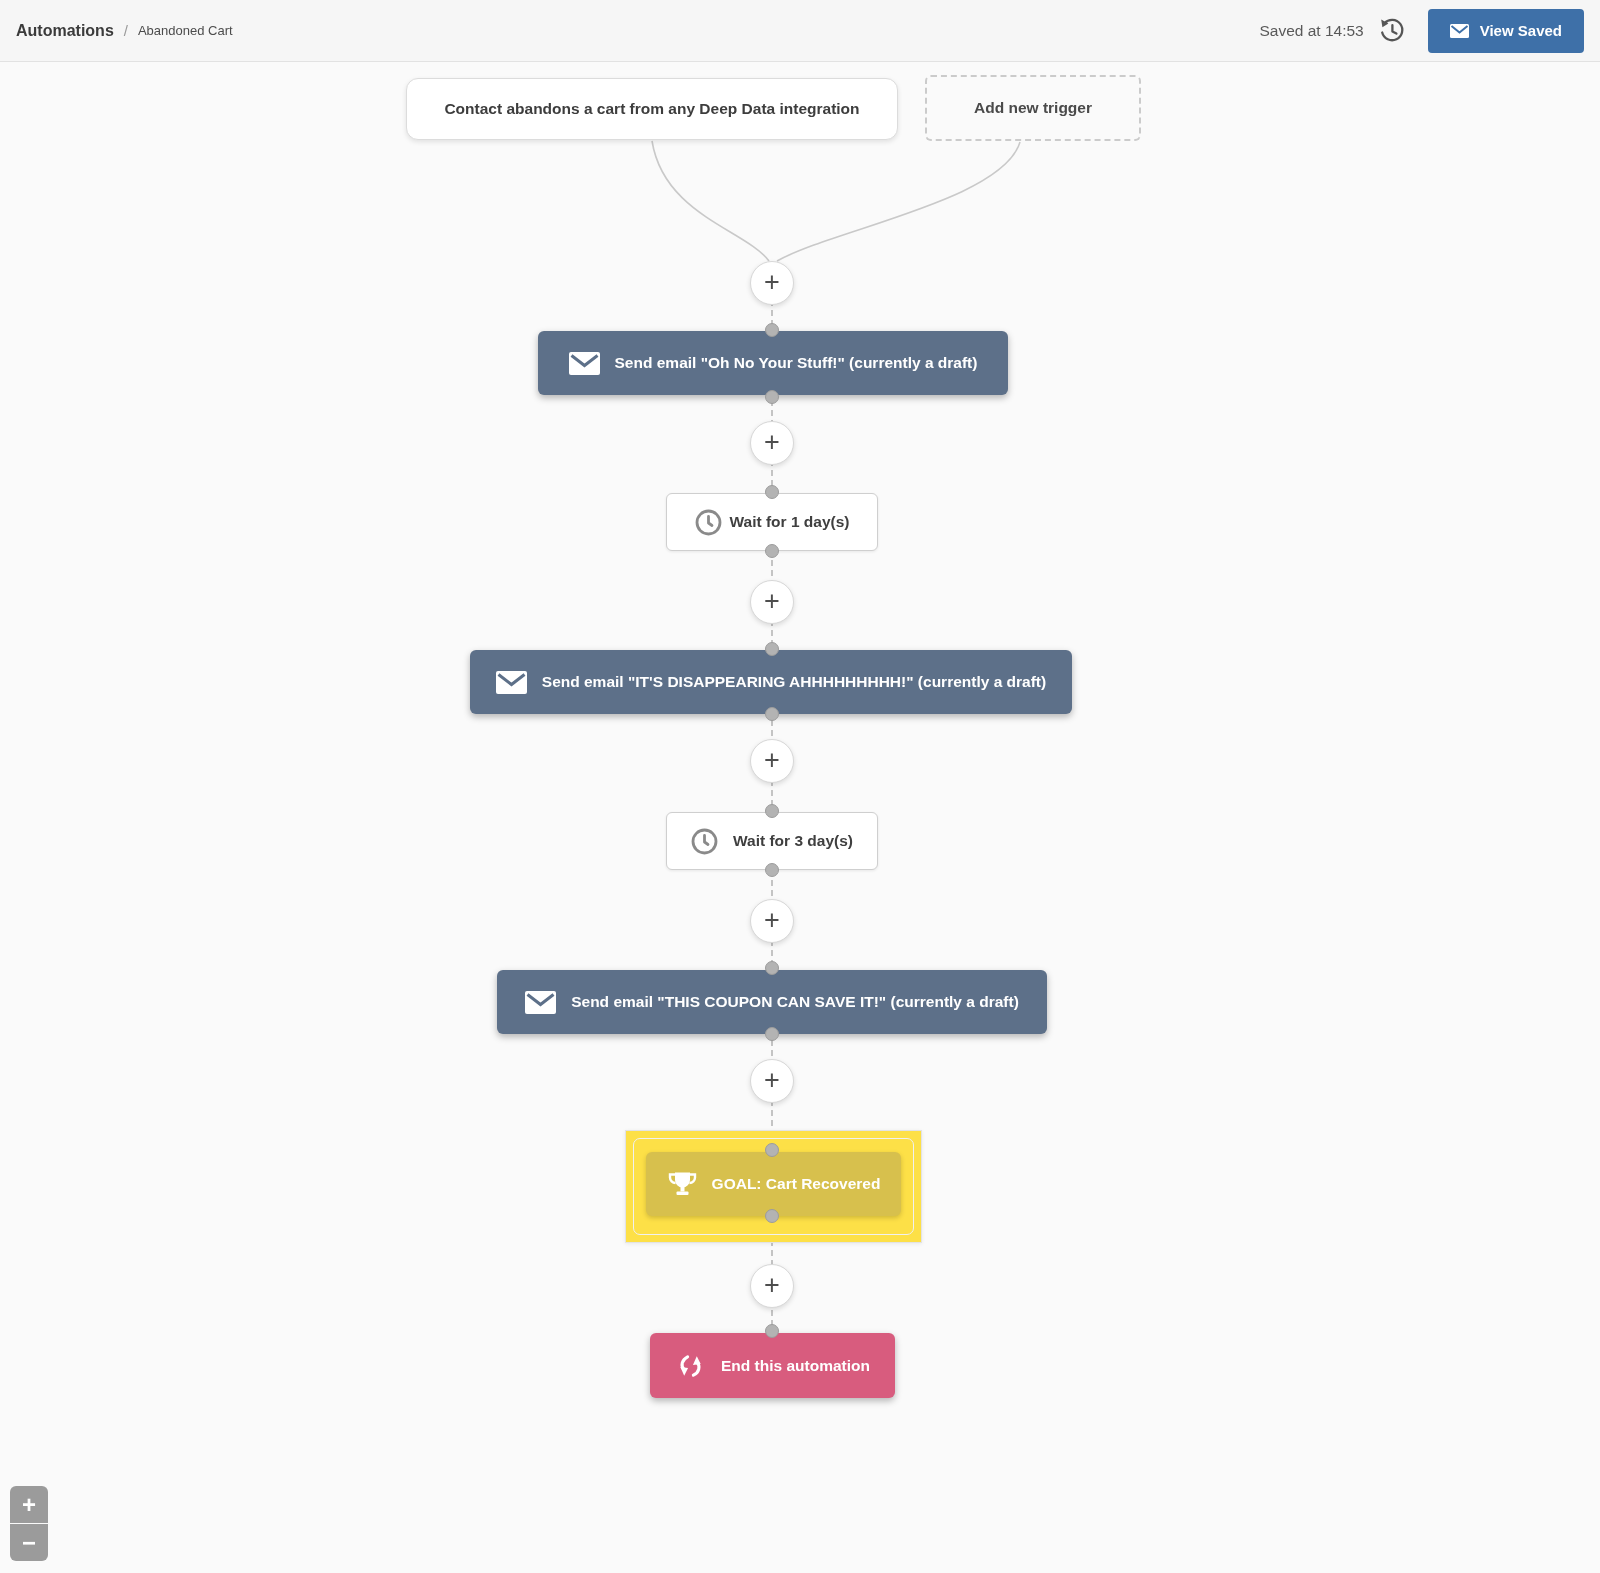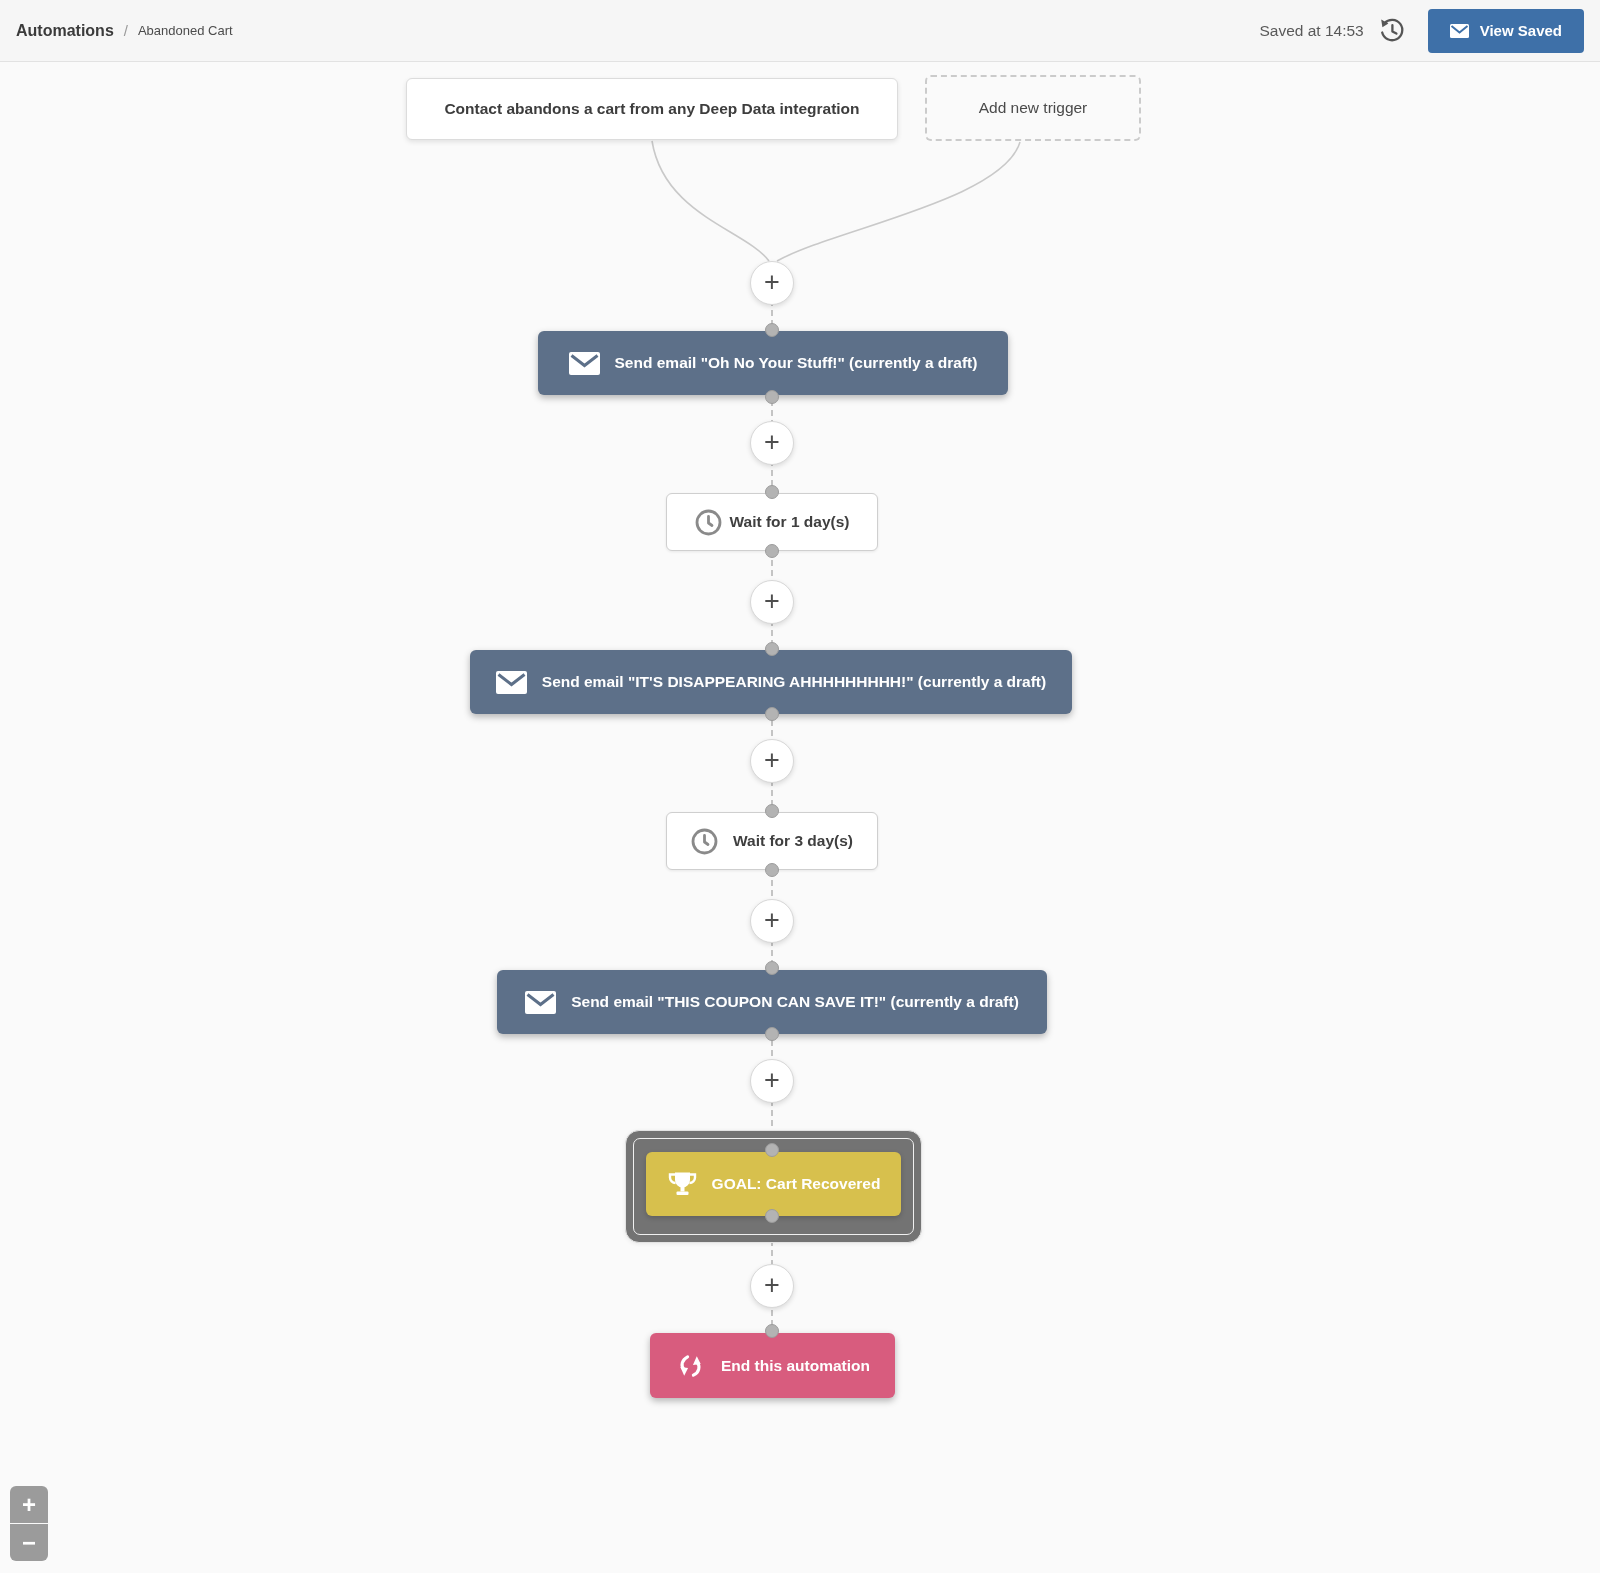--- a/index.html
+++ b/index.html
@@ -19,37 +19,37 @@
                  border-radius:4px; height:44px; padding:0 22px; display:flex; align-items:center;
                  gap:11px; cursor:pointer; font-family:"Liberation Sans",sans-serif; }
 
   
   .curves { position:absolute; left:0; top:0; z-index:1; pointer-events:none; }
   .spine  { position:absolute; left:771px; top:300px; height:1036px; width:0;
             border-left:2px dashed #c4c4c4; z-index:1; }
 
   
   .trigger-box { position:absolute; left:406px; top:78px; width:492px; height:62px; background:#fff;
-                 border:1px solid #dcdcdc; border-radius:6px; box-shadow:0 2px 5px rgba(0,0,0,0.10);
+                 border:1px solid #dcdcdc; border-radius:12px; box-shadow:0 2px 5px rgba(0,0,0,0.10);
                  display:flex; align-items:center; justify-content:center; font-size:15.5px;
                  font-weight:bold; color:#3d3d3d; box-sizing:border-box; z-index:3; cursor:pointer; }
   .add-trigger { position:absolute; left:925px; top:75px; width:216px; height:66px;
                  border:2px dashed #cbcbcb; border-radius:6px; display:flex; align-items:center;
-                 justify-content:center; font-size:15.5px; font-weight:400; color:#4a4a4a;
+                 justify-content:center; font-size:15.5px; font-weight:700; color:#4a4a4a;
                  box-sizing:border-box; z-index:3; cursor:pointer; }
 
   .node { position:absolute; box-sizing:border-box; display:flex; align-items:center;
           justify-content:center; gap:15px; border-radius:6px; z-index:3; cursor:pointer; }
   .node-label { font-size:15.5px; font-weight:bold; white-space:nowrap; }
   .email-node { background:#5d7089; box-shadow:0 3px 7px rgba(0,0,0,0.28); color:#fff; }
   .wait-node  { background:#fff; border:1px solid #cfcfcf; box-shadow:0 1px 3px rgba(0,0,0,0.08); color:#3f3f3f; }
   .end-node   { background:#d85c7e; box-shadow:0 3px 7px rgba(0,0,0,0.28); color:#fff; }
 
-  .goal-card { position:absolute; left:625px; top:1130px; width:297px; height:113px; background:#737373;
-               border:1px solid #e3e3e3; border-radius:14px; box-shadow:0 1px 4px rgba(0,0,0,0.07);
+  .goal-card { position:absolute; left:625px; top:1130px; width:297px; height:113px; background:#fde047;
+               border:1px solid #e3e3e3; border-radius:0; box-shadow:0 1px 4px rgba(0,0,0,0.07);
                box-sizing:border-box; z-index:2; }
   .goal-card-inner { position:absolute; left:7px; top:7px; right:7px; bottom:7px;
                      border:1px solid #f0f0f0; border-radius:7px; }
   .goal-node { position:absolute; left:20px; top:21px; width:255px; height:64px; background:#d7c04d;
                border-radius:6px; box-shadow:0 2px 5px rgba(0,0,0,0.18); display:flex;
                align-items:center; justify-content:center; gap:14px; color:#fff; cursor:pointer; }
 
   .plus-circle { position:absolute; left:750px; width:44px; height:44px; border-radius:50%;
                  background:#fff; border:1px solid #d8d8d8; box-shadow:0 2px 5px rgba(0,0,0,0.13);
                  display:flex; align-items:center; justify-content:center; font-size:27px;

